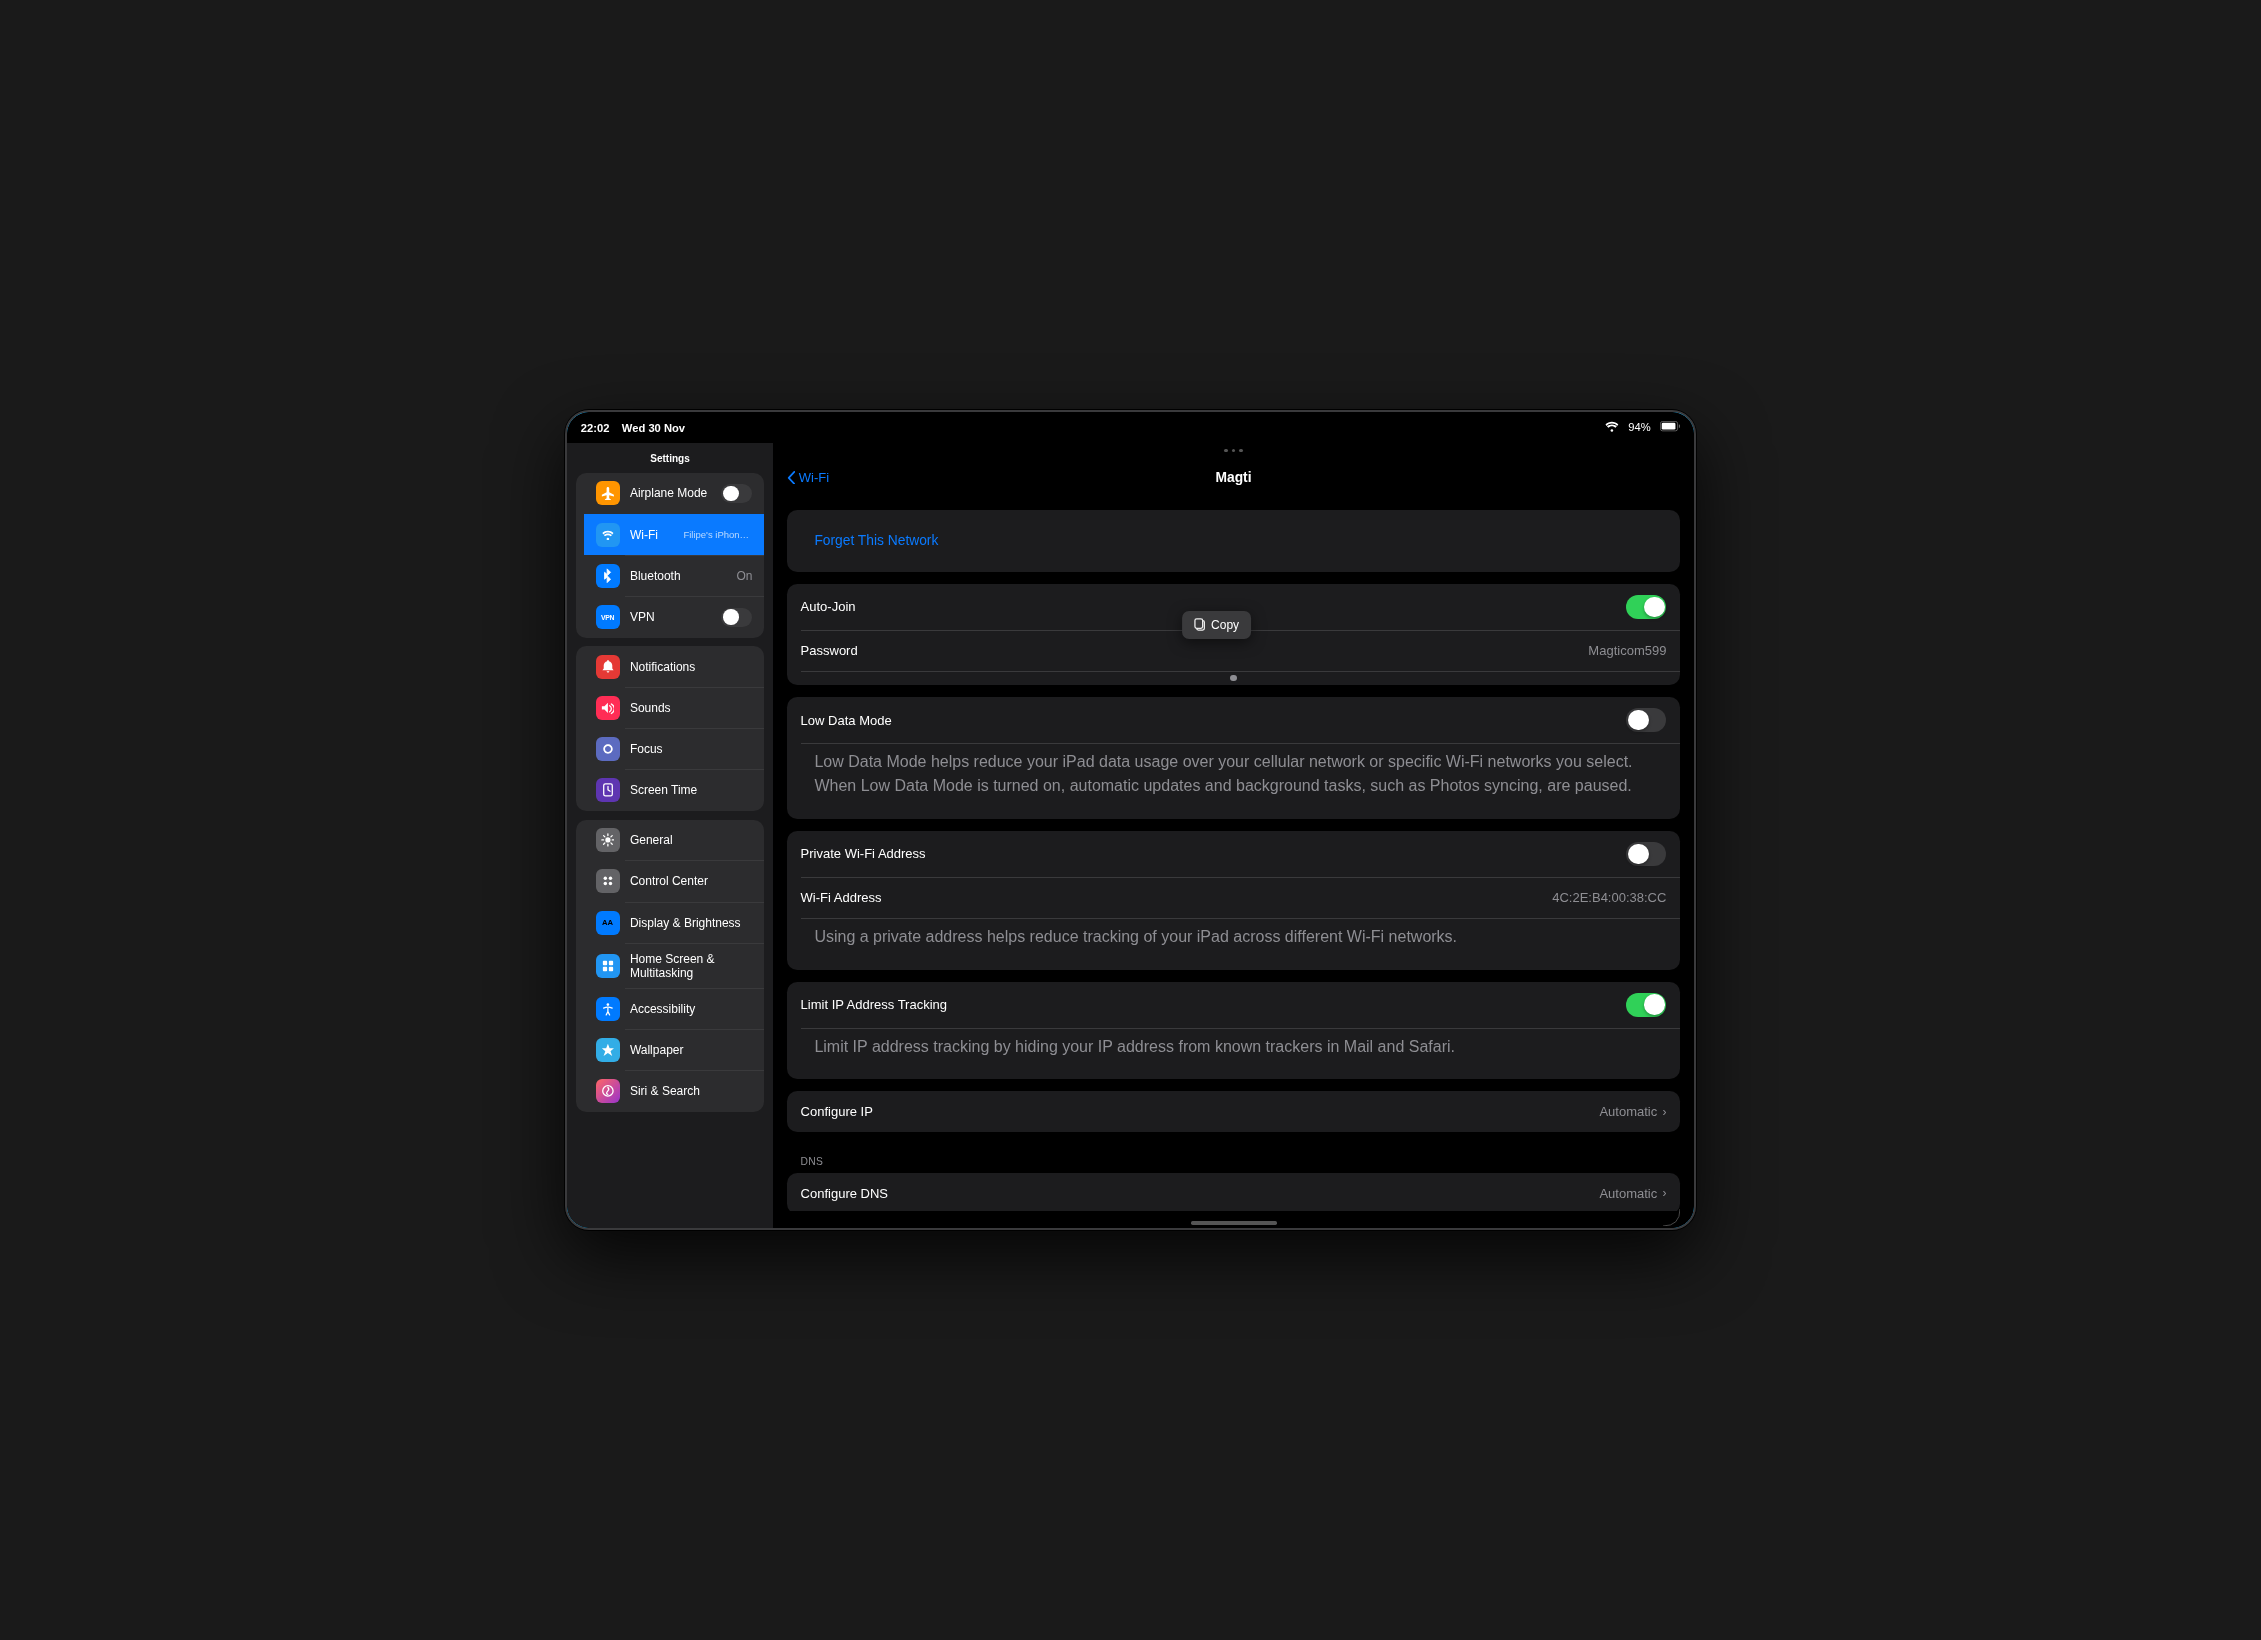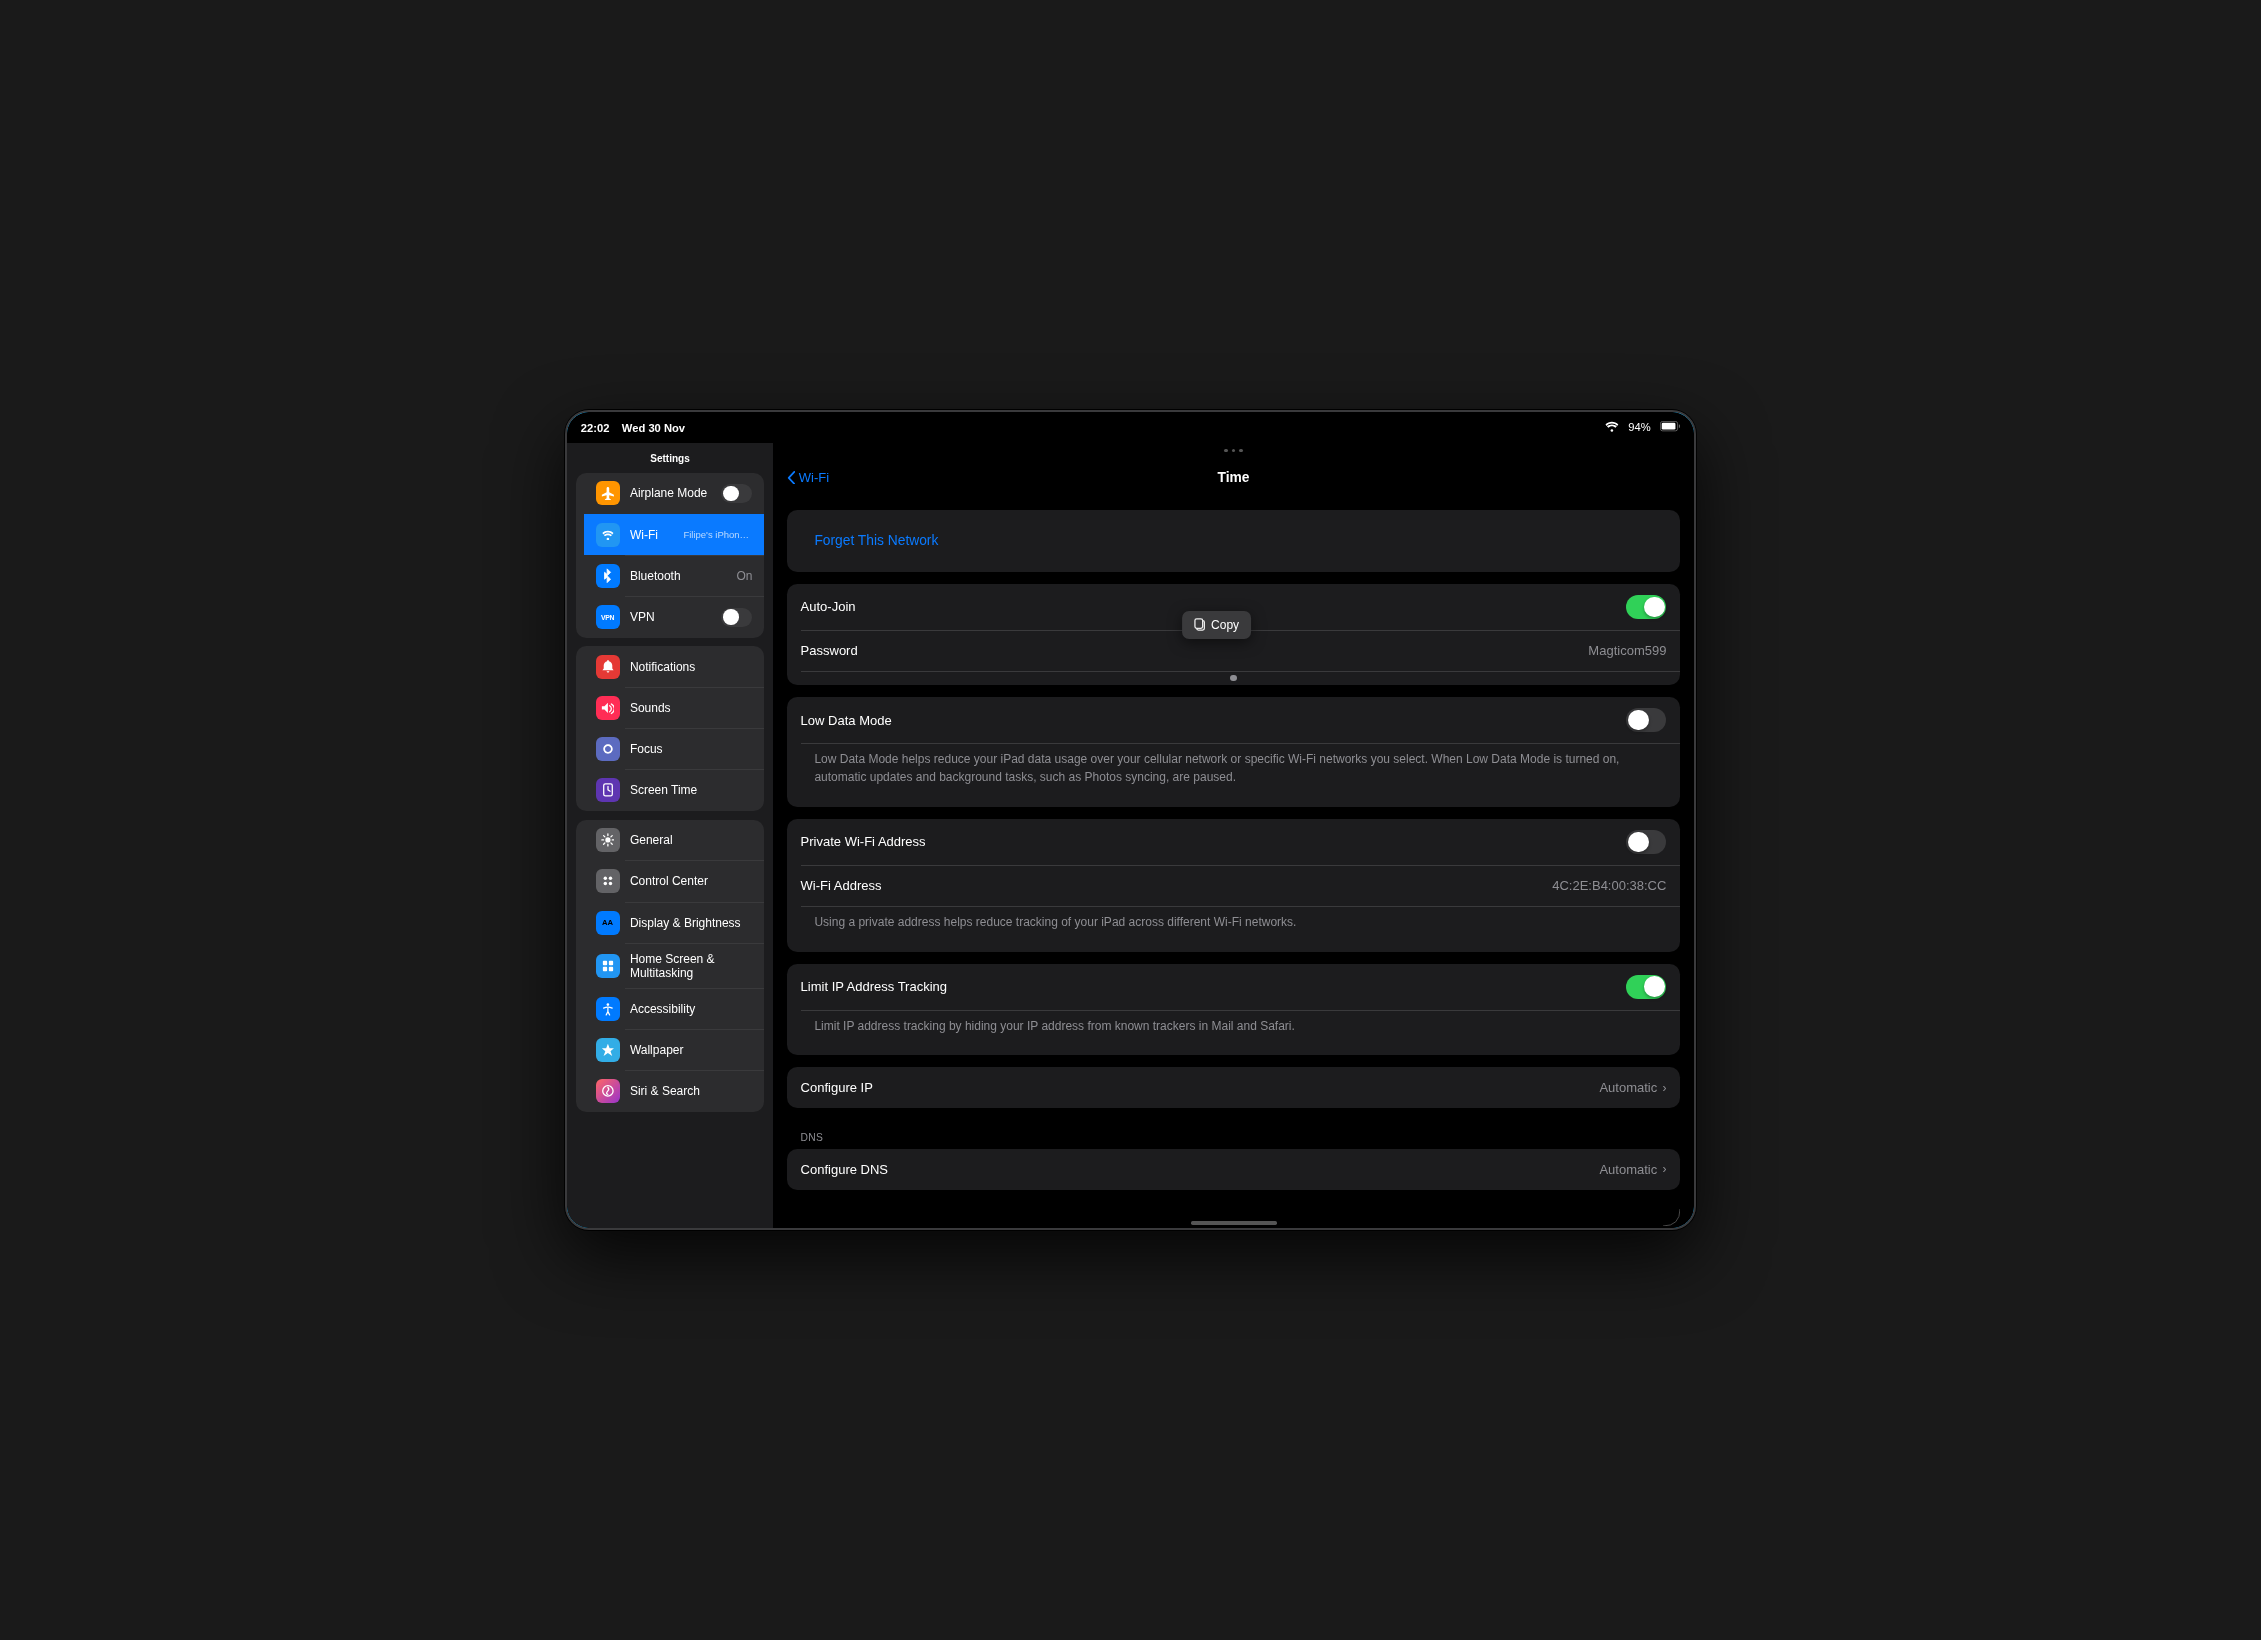--- a/index.html
+++ b/index.html
@@ -255,21 +255,21 @@
       display: flex;
       align-items: center;
       justify-content: center;
       padding: 12px 13.8px;
       color: #0a7aff;
       font-size: 13.8px;
       font-weight: 400;
       cursor: pointer;
     }
     .description-text {
-      font-size: 12px;
+      font-size: 16px;
       color: #8e8e93;
       padding: 6.9px 13.8px 10.3px;
       line-height: 1.5;
     }
     .section-header {
       font-size: 10.3px;
       color: #8e8e93;
       padding: 12px 13.8px 5.2px;
       letter-spacing: 0.3px;
       text-transform: uppercase;
@@ -505,21 +505,21 @@
           </div>
         </div>
 
         <div class="right-header">
           <div class="back-button">
             <svg width="8.6" height="13.8" viewBox="0 0 10 16" fill="#0a7aff">
               <path d="M8.5 1L2 8L8.5 15" stroke="#0a7aff" stroke-width="2" fill="none" stroke-linecap="round" stroke-linejoin="round"></path>
             </svg>
             <span>Wi-Fi</span>
           </div>
-          <span class="right-title">Time</span>
+          <span class="right-title">Magti</span>
         </div>
 
         <div class="right-content">
 
           <div class="detail-group">
             <div class="detail-item">
               <span class="forget-network-btn">Forget This Network</span>
             </div>
           </div>
 

